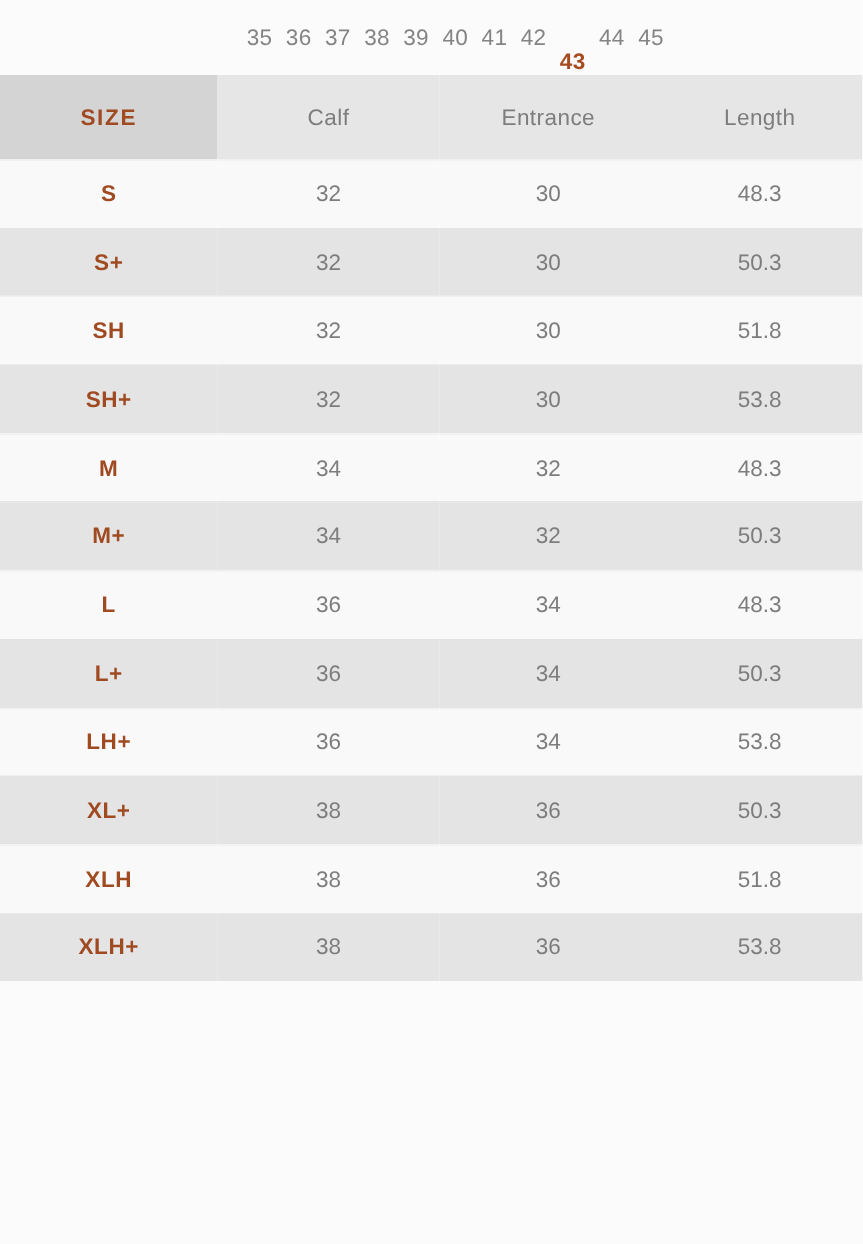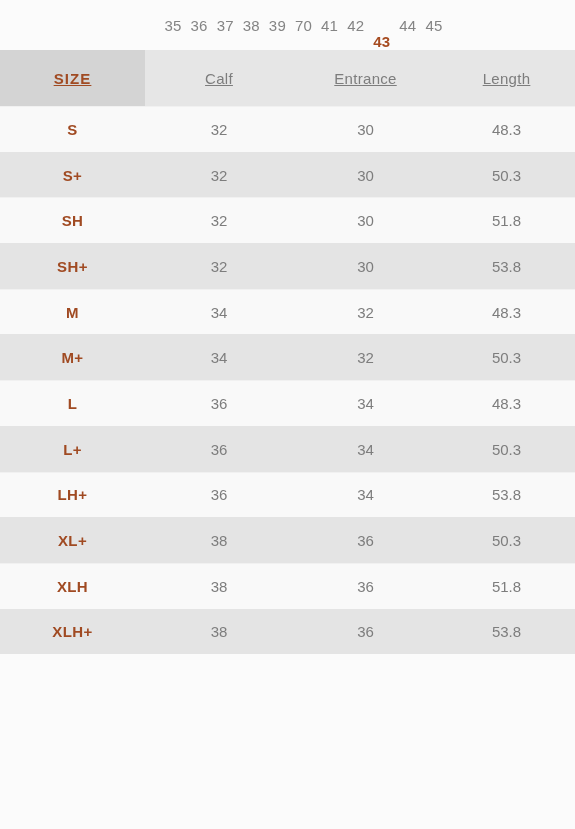--- a/index.html
+++ b/index.html
@@ -63,21 +63,20 @@
   .chart thead th {
     height: 56px;
     padding: 0;
     font-weight: normal;
     font-size: 15px;
     text-align: center;
     vertical-align: middle;
     background: #e6e6e6;
     color: #7d7d7d;
     letter-spacing: 0.3px;
-    text-decoration: underline;
   }
   .chart thead th.size-head {
     background: #d4d4d4;
     color: #a04a22;
     font-weight: bold;
     letter-spacing: 1.1px;
   }
 
   .chart tbody td {
     height: 44.7px;
@@ -103,21 +102,21 @@
 <body>
 
 <div id="page">
 
   <div class="size-strip">
       <span class="num">35</span>
       <span class="num">36</span>
       <span class="num">37</span>
       <span class="num">38</span>
       <span class="num">39</span>
-      <span class="num">70</span>
+      <span class="num">40</span>
       <span class="num">41</span>
       <span class="num">42</span>
       <span class="num active">43</span>
       <span class="num">44</span>
       <span class="num">45</span>
     </div>
 
   <table class="chart">
     <colgroup>
       <col class="c-size">

